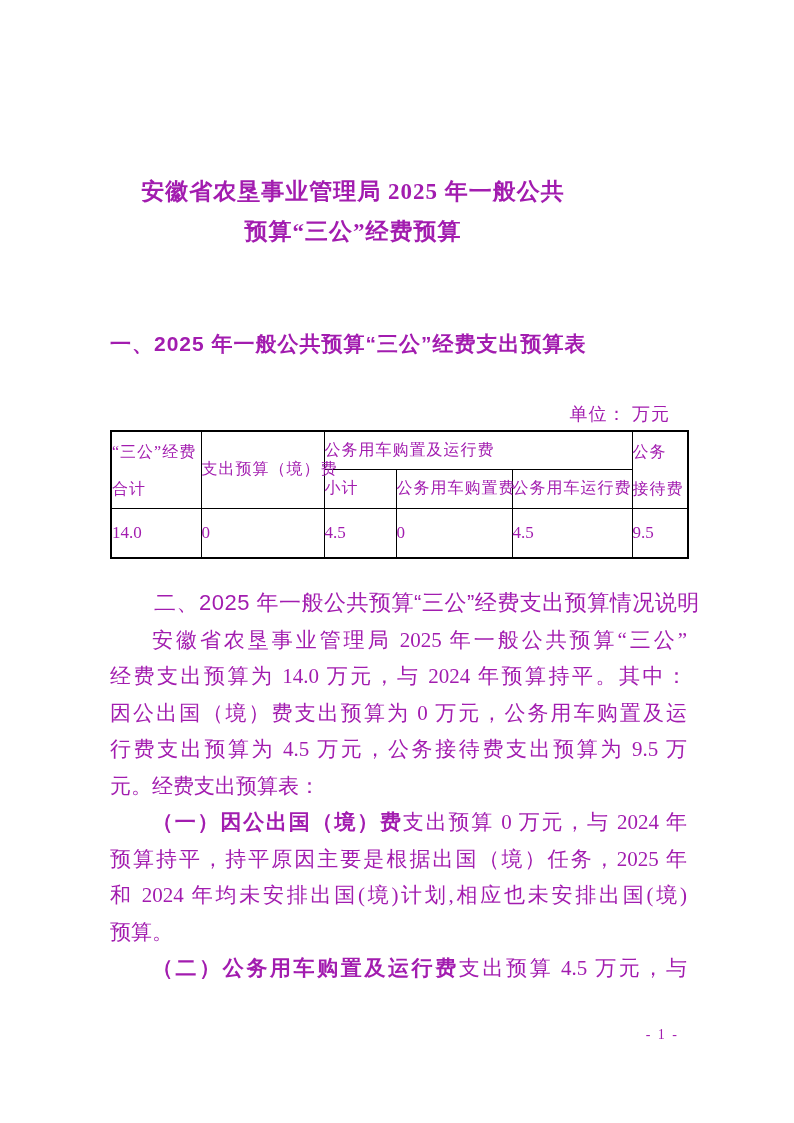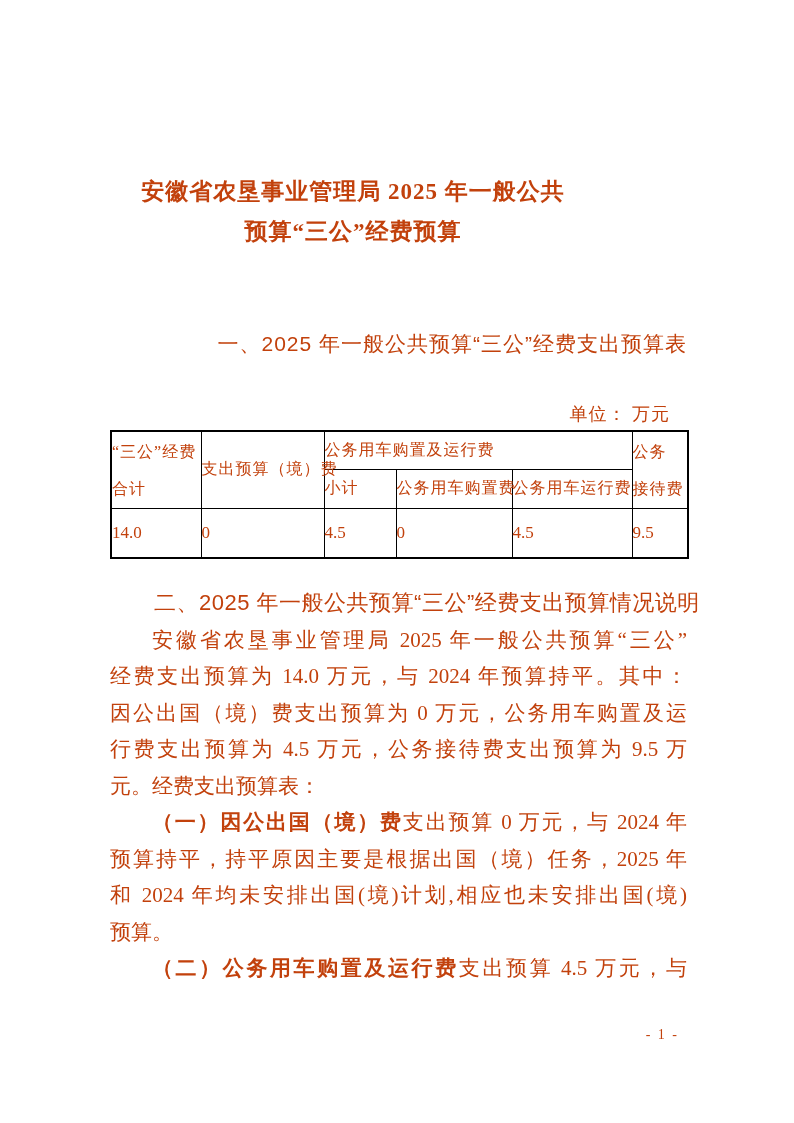--- a/index.html
+++ b/index.html
@@ -5,44 +5,44 @@
   html, body {
     margin: 0;
     padding: 0;
     background: #ffffff;
   }
   .page {
     position: relative;
     width: 794px;
     height: 1123px;
     background: #ffffff;
-    color: #c2410c;
+    color: #a21caf;
     font-family: "Liberation Serif", serif;
     overflow: hidden;
   }
   .doc-title {
     position: absolute;
     top: 172px;
     left: 353px;
     transform: translateX(-50%);
     text-align: center;
     font-weight: 700;
     font-size: 23px;
     line-height: 40px;
     letter-spacing: 1px;
     white-space: nowrap;
   }
   .h-section1 {
     position: absolute;
     top: 330px;
     left: 110px;
     width: 577px;
-    text-align: right;
+    text-align: left;
     font-family: "Liberation Sans", sans-serif;
-    font-weight: 400;
+    font-weight: 700;
     font-size: 21px;
     letter-spacing: 1px;
     white-space: nowrap;
   }
   .unit-label {
     position: absolute;
     top: 402px;
     right: 124px;
     font-size: 18px;
     letter-spacing: 1px;

